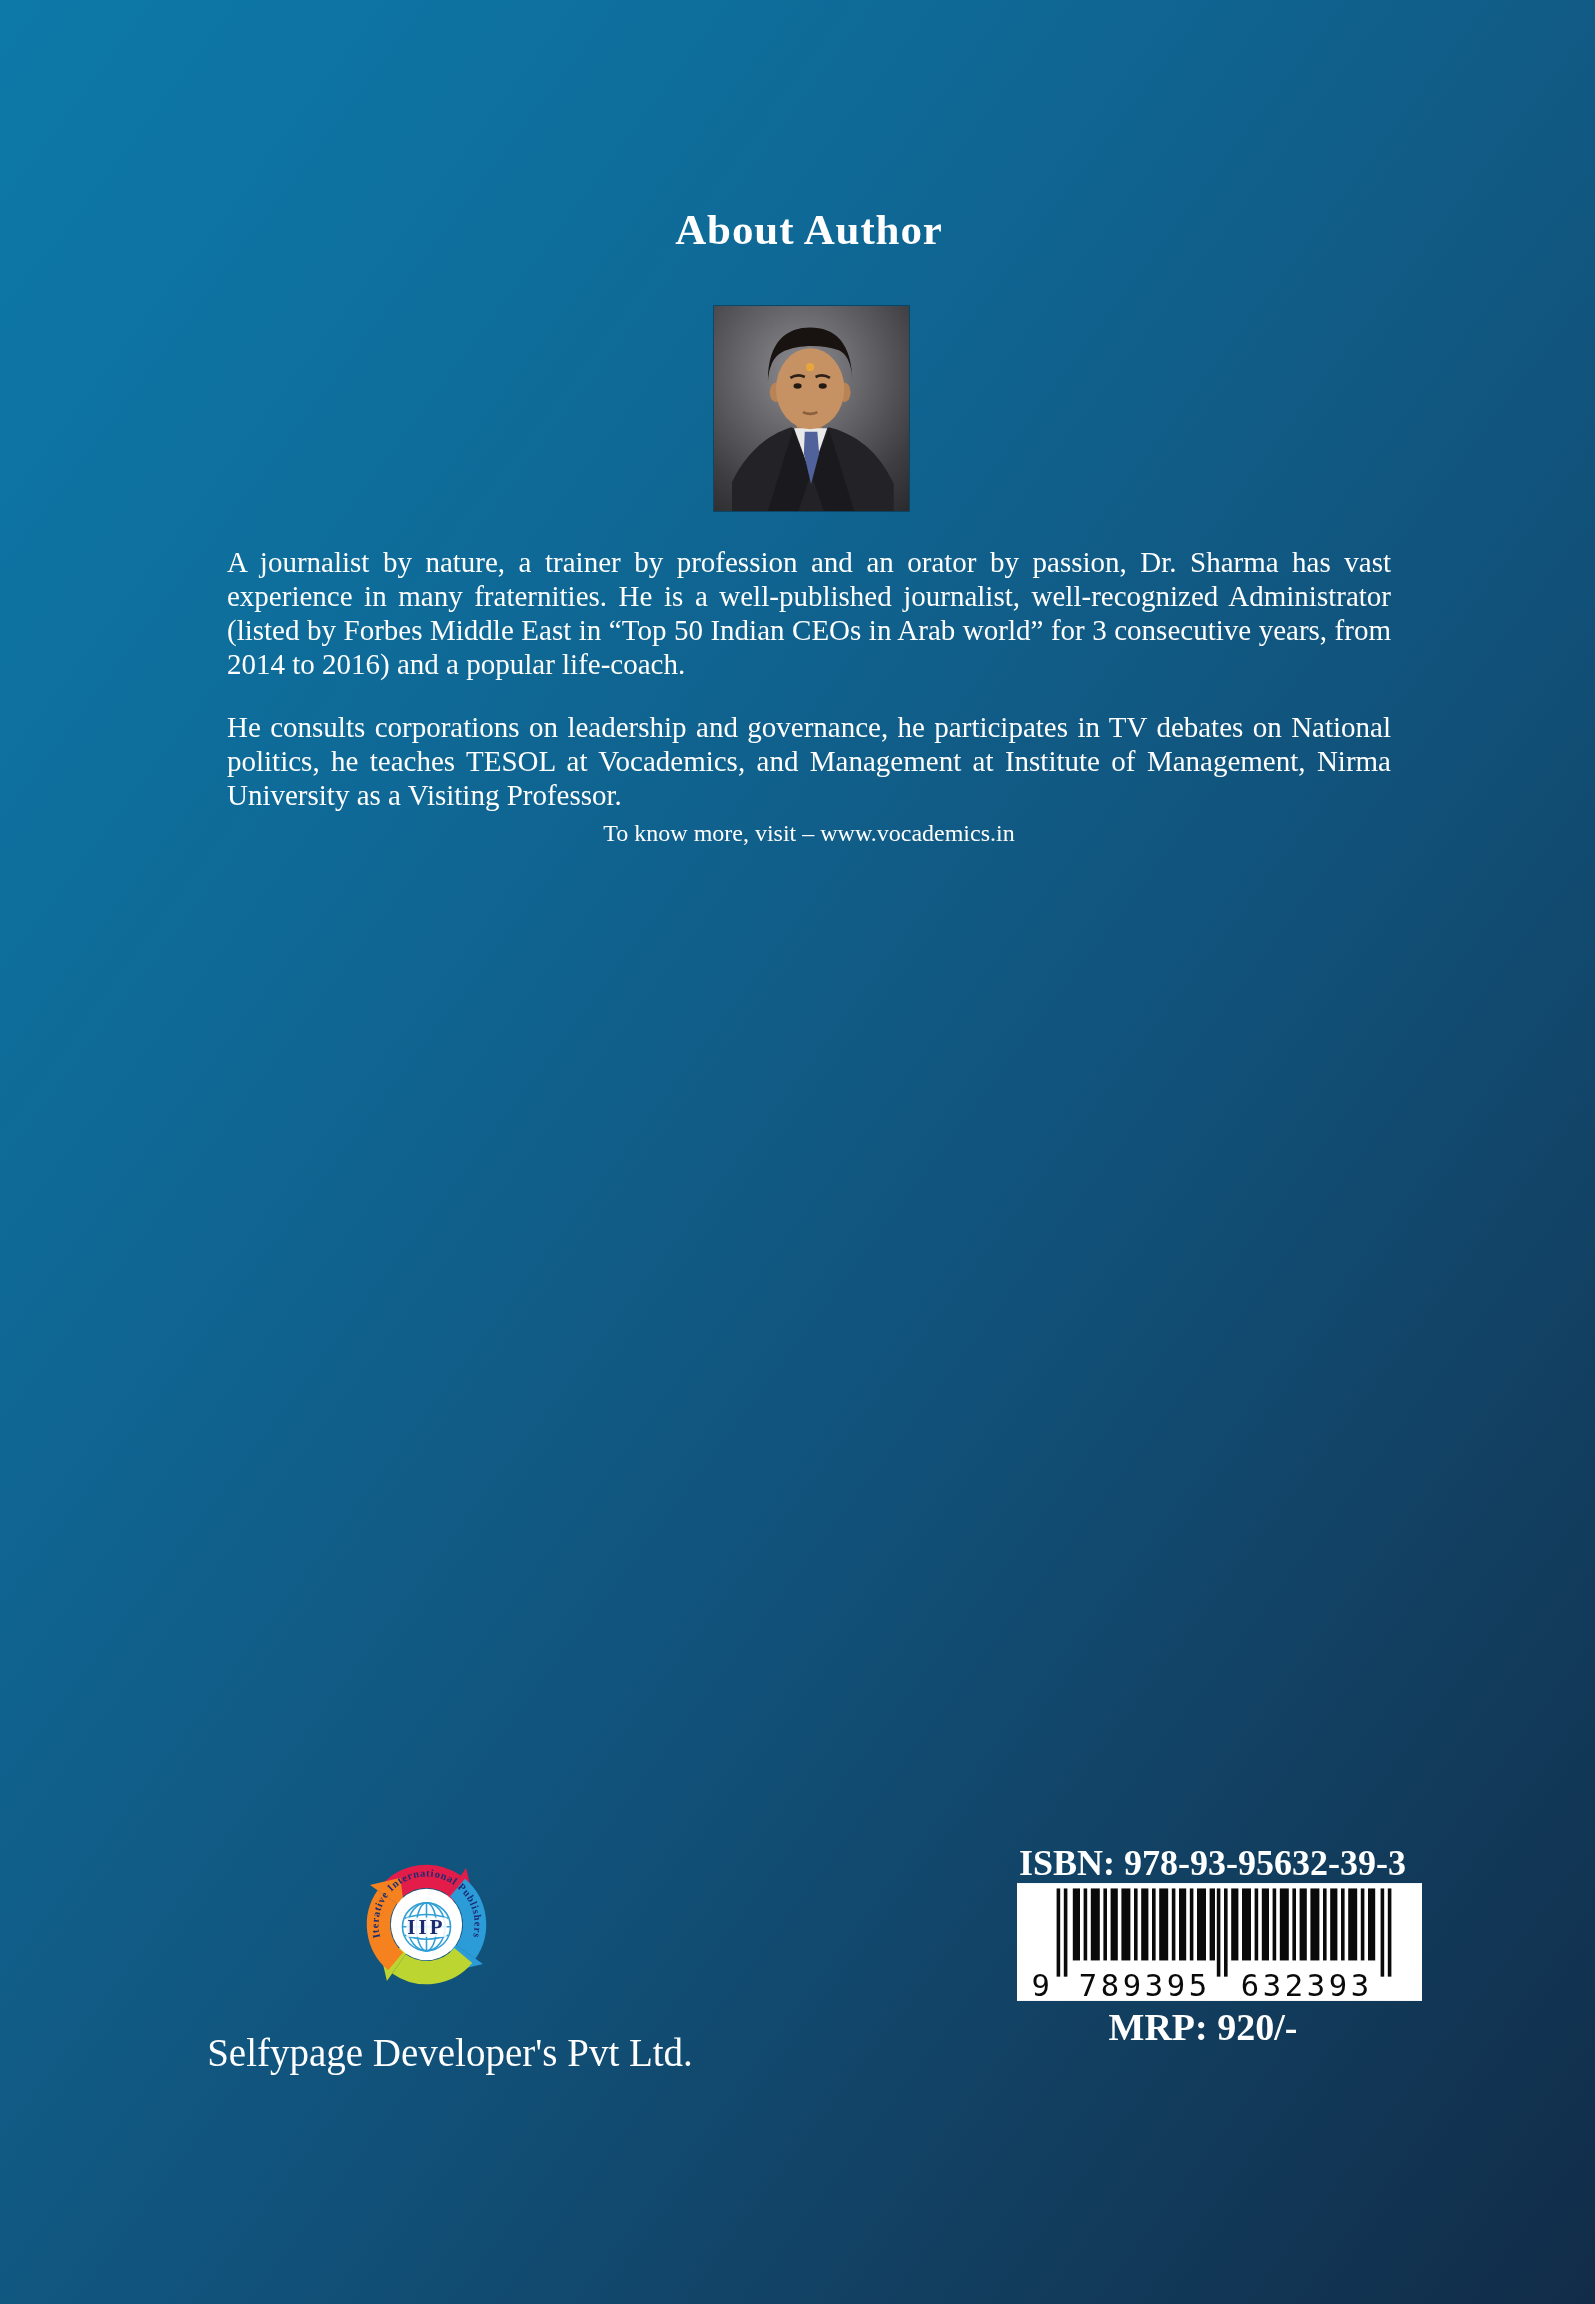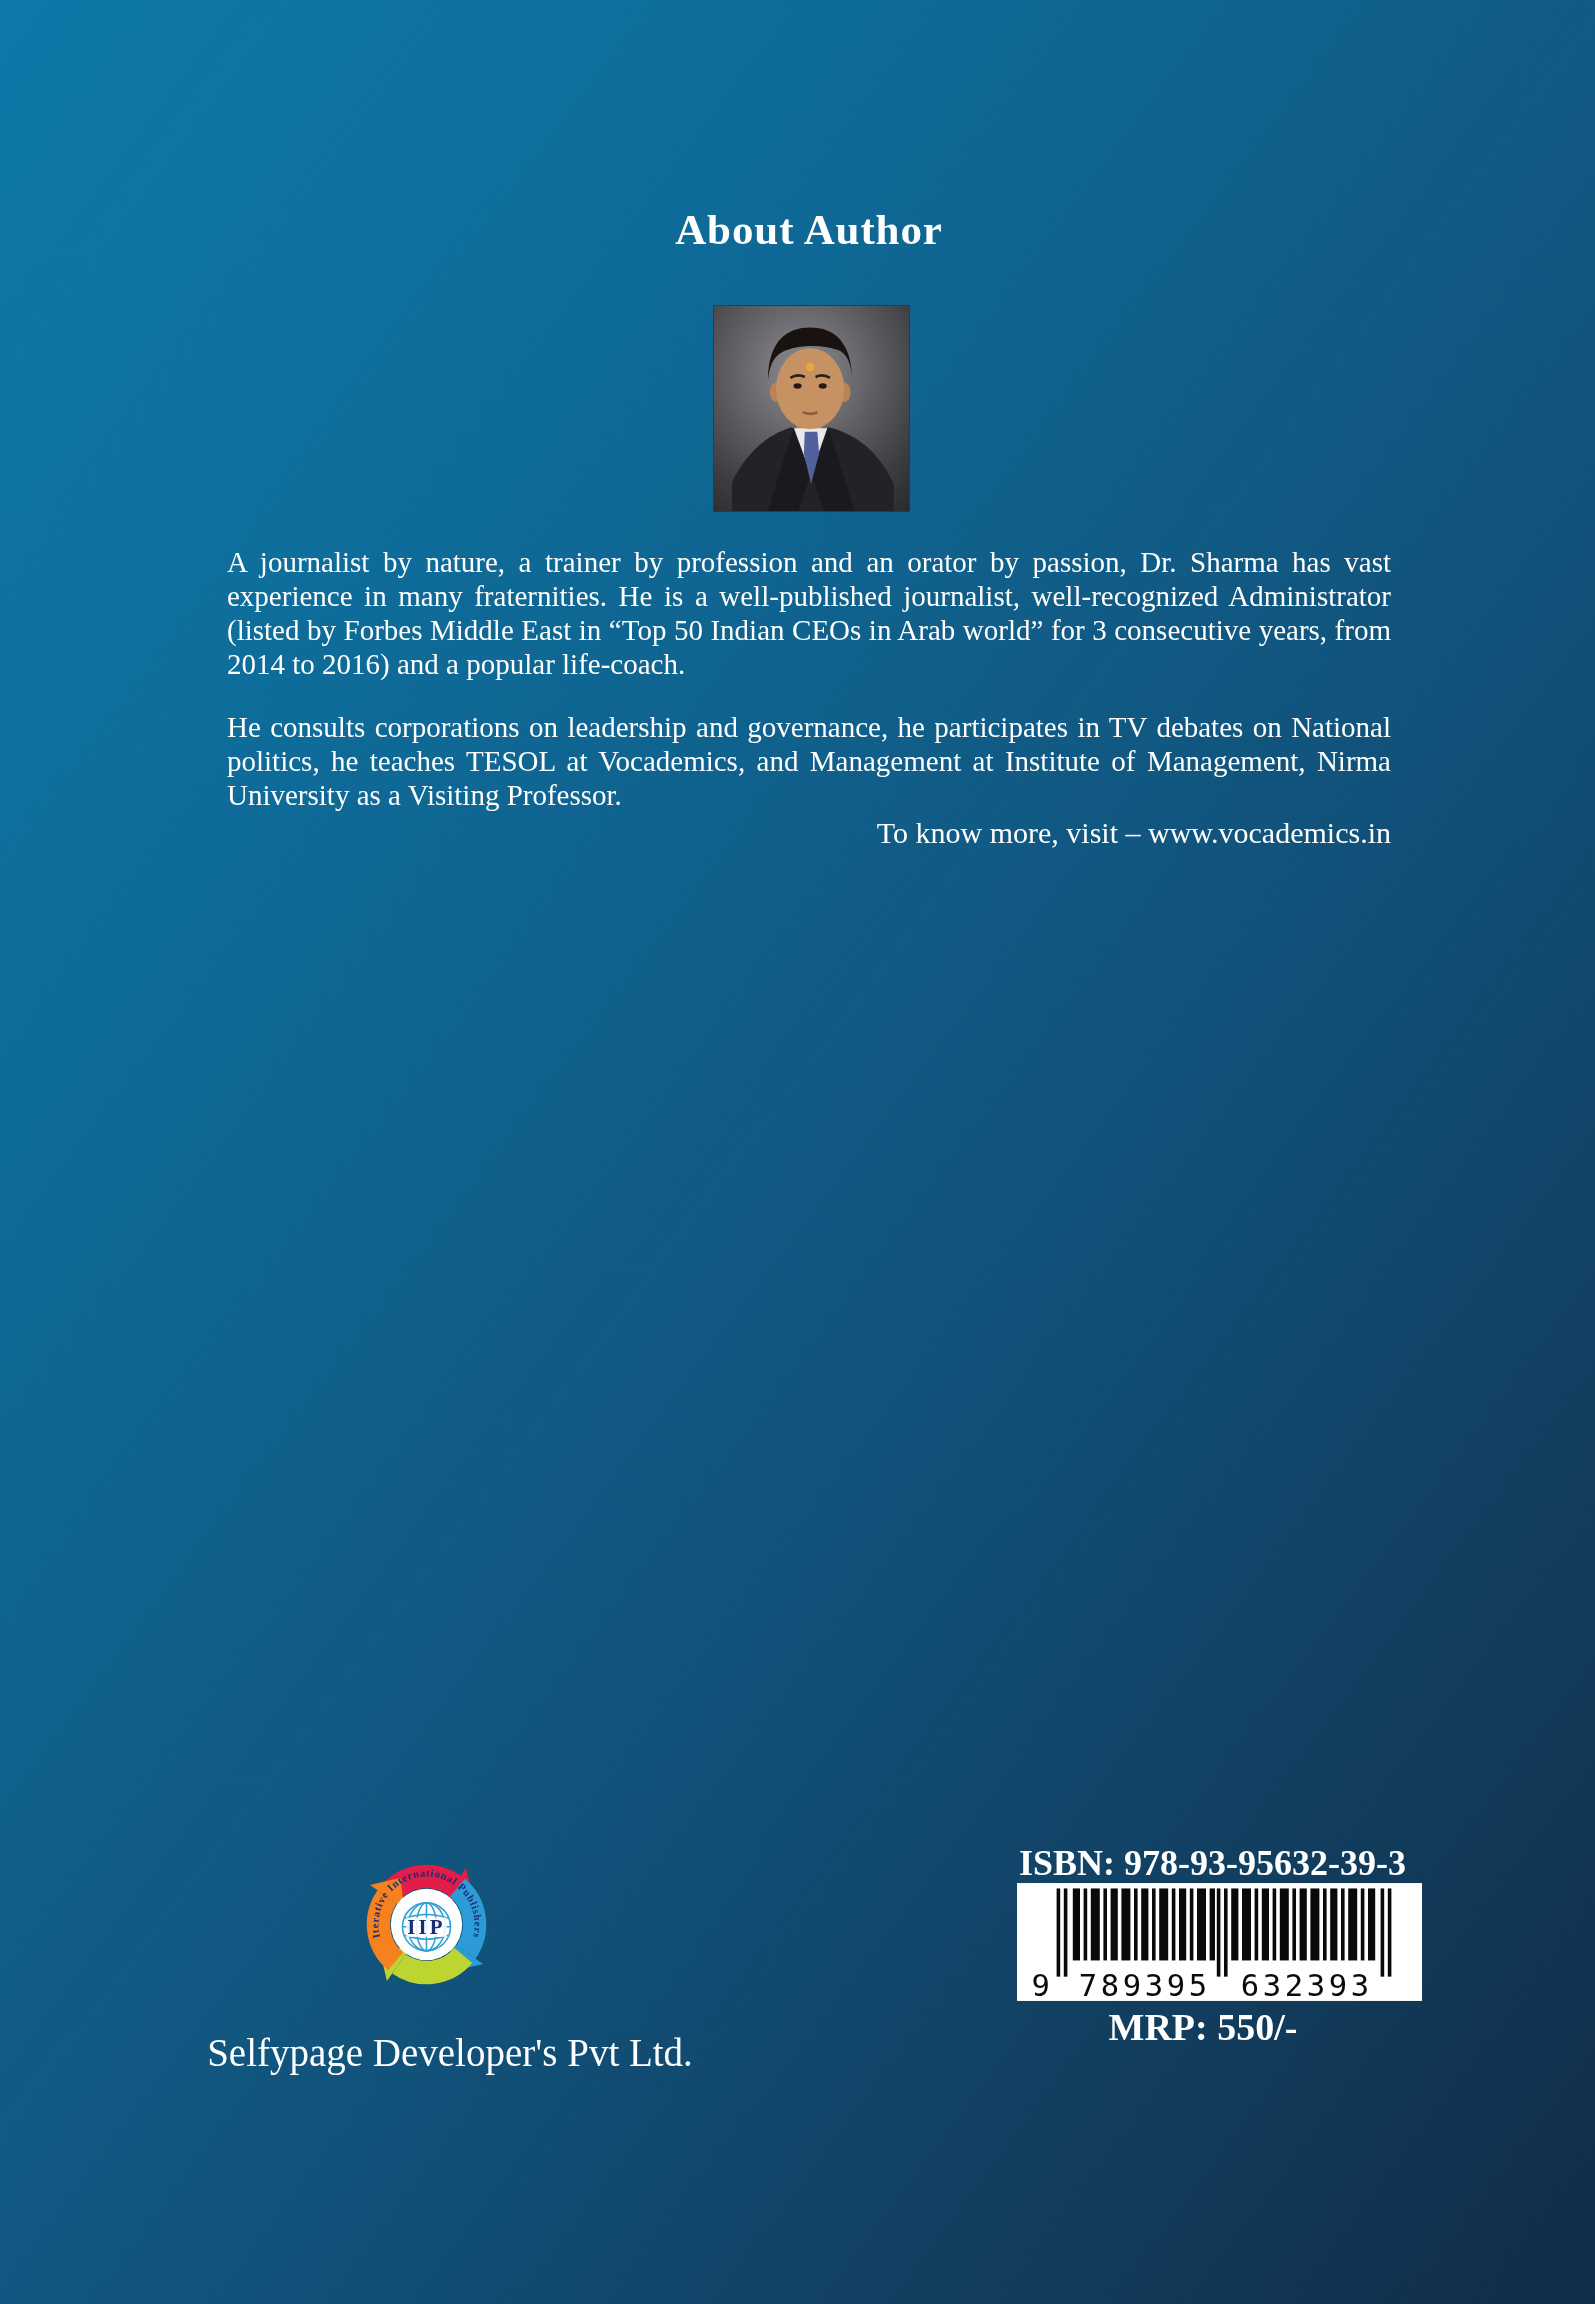--- a/index.html
+++ b/index.html
@@ -12,21 +12,21 @@
   .section-title{
     position:absolute;left:227px;top:205px;width:1164px;
     text-align:center;font-size:43px;font-weight:bold;letter-spacing:0.9px;
   }
   .photo{position:absolute;left:714px;top:306px;width:195px;height:205px;box-shadow:0 0 0 0.9px rgba(0,0,0,.35);}
   .bio{position:absolute;left:227px;top:545px;width:1164px;font-size:29px;line-height:34px;}
   .bio p{margin:0;text-align:justify;text-justify:inter-word;}
   .bio p.p1{margin-bottom:41px;}
   .bio p.p2{margin-bottom:29px;}
   .bio p.p3{margin-bottom:4px;}
-  .bio p.more{text-align:right;font-size:30px;}
+  .bio p.more{text-align:center;font-size:24px;}
   .brand-logo{position:absolute;left:349px;top:1847px;width:155px;height:155px;}
   .publisher-name{
     position:absolute;left:135px;top:2029px;width:630px;
     text-align:center;font-size:39px;font-weight:normal;line-height:47px;white-space:nowrap;
   }
   .isbn-label{
     position:absolute;left:1019px;top:1829px;width:434px;
     font-size:36px;font-weight:bold;line-height:45px;white-space:nowrap;margin-top:12px;
   }
   .barcode{position:absolute;left:1017px;top:1883px;width:405px;height:118px;}
@@ -151,16 +151,16 @@
       <rect x="404" y="6" width="4" height="98"></rect>
         <rect x="412" y="6" width="4" height="98"></rect>
     </g>
     <g font-family="DejaVu Sans Mono, monospace" font-size="34" fill="#0A0A0A">
       <text x="16" y="126">9</text>
       <text x="142" y="126" text-anchor="middle" letter-spacing="4">789395</text>
       <text x="322" y="126" text-anchor="middle" letter-spacing="4">632393</text>
     </g>
   </svg>
 
-  <div class="mrp-label">MRP: 550/-</div>
+  <div class="mrp-label">MRP: 920/-</div>
 
 </div>
 
 
 </body></html>

